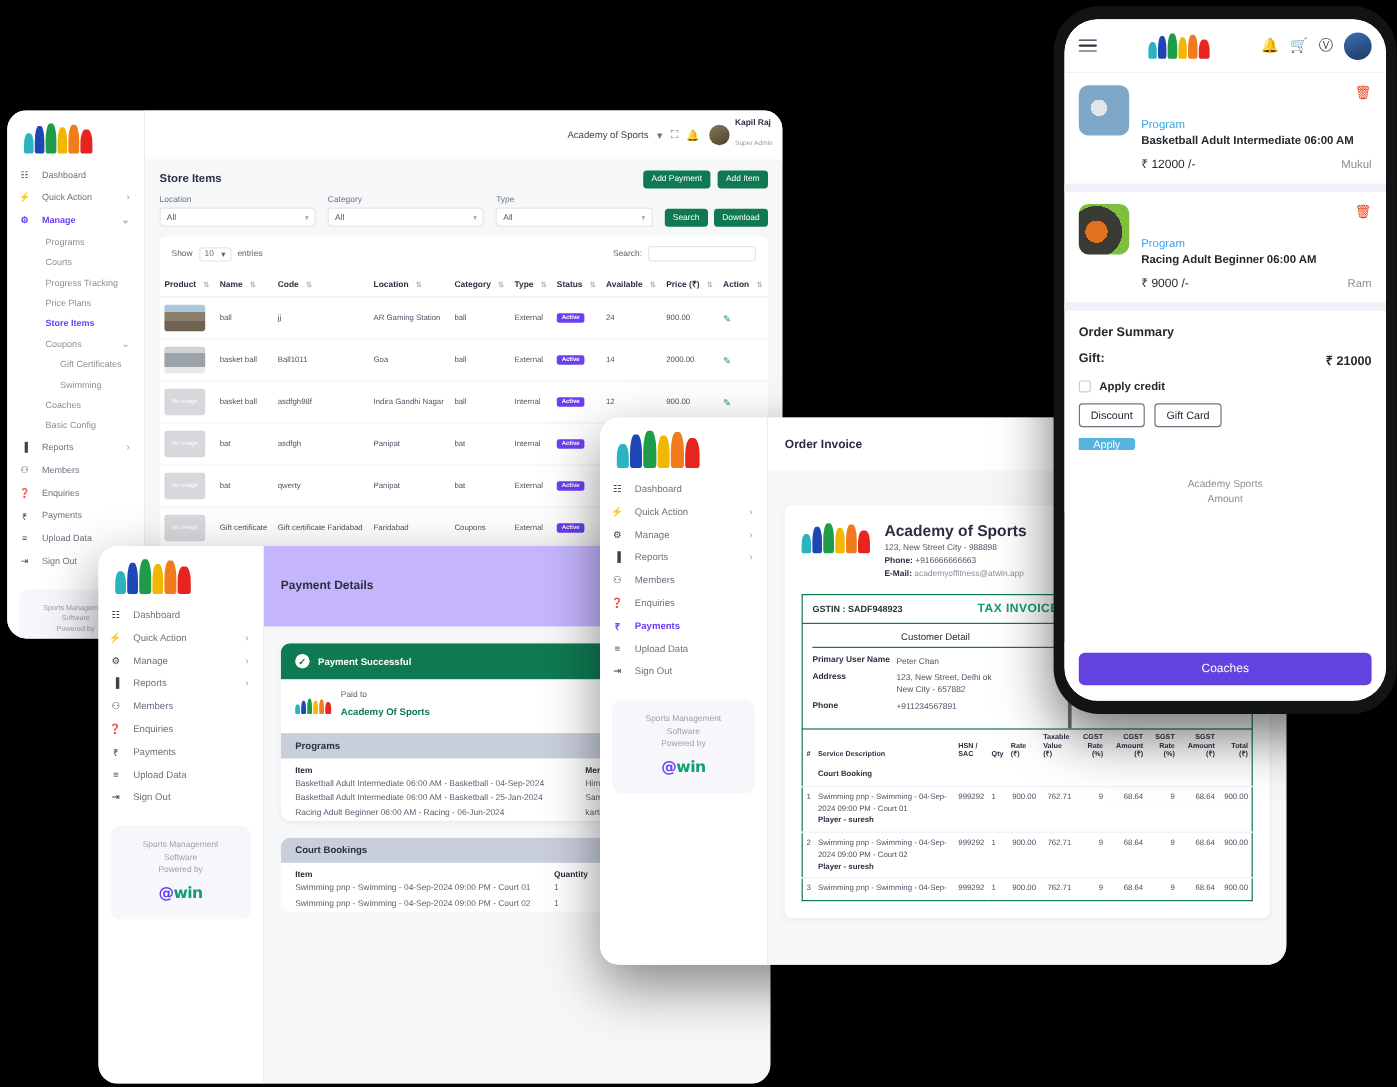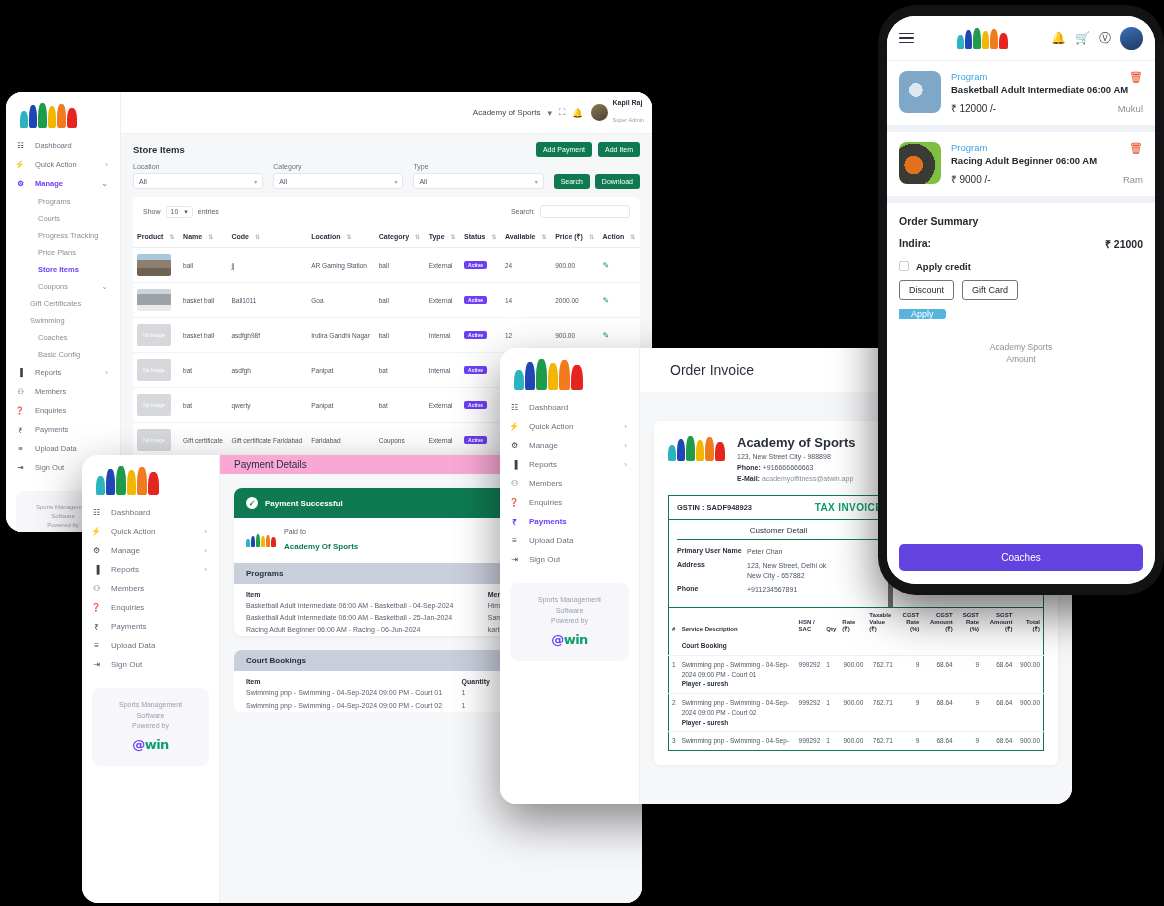--- a/index.html
+++ b/index.html
@@ -45,21 +45,21 @@
   .sb-item .ic {
     width:11px; height:11px; flex:0 0 11px;
     display:flex; align-items:center; justify-content:center;
     color:#3f3f46;
   }
   .sb-item .lbl { flex:1; }
   .sb-item .car { color:#9ca3af; font-size:8px; }
   .sb-item.active { color:#6c3ff5; font-weight:700; }
   .sb-item.active .ic { color:#6c3ff5; }
   .sb-sub { padding-left: 32px; color:#8b8f99; }
-  .sb-sub2 { padding-left: 24px; color:#8b8f99; }
+  .sb-sub2 { padding-left: 44px; color:#8b8f99; }
   .sb-sub.active { color:#6c3ff5; font-weight:700; }
 
   .powered {
     margin: 14px 10px; padding: 12px 6px;
     background:#f7f7fb; border-radius:8px;
     text-align:center; color:#9aa0ab; line-height:1.5;
   }
   .powered .brand {
     margin-top:3px; font-weight:800; letter-spacing:-.5px;
     font-family:"DejaVu Sans", sans-serif;
@@ -128,21 +128,21 @@
     display:inline-block; background:#6c3ff5; color:#fff;
     border-radius:2px; font-size:5px; padding:1px 4px; font-weight:700;
   }
   .edit-ic { color:#14a06a; font-size:8px; }
 
   
   #win-pay { left:82px; top:455px; width:560px; height:448px; }
   #win-pay .body { display:flex; height:100%; }
   #win-pay .side { width:138px; border-right:1px solid #eceef2; font-size:8px; }
   #win-pay .main { flex:1; background:#f6f7f9; }
-  #win-pay .pd-head { background:#f9a8d4; padding:4px 14px; font-size:10px; font-weight:400; color:#2b3040; }
+  #win-pay .pd-head { background:#c4b5fd; padding:28px 14px; font-size:10px; font-weight:700; color:#2b3040; }
   .pay-card { margin:14px; background:#fff; border-radius:8px; overflow:hidden; box-shadow:0 1px 4px rgba(0,0,0,.05); }
   .pay-ok {
     background:#0f7a52; color:#fff; display:flex; align-items:center;
     justify-content:space-between; padding:9px 12px; font-size:8px; font-weight:700;
   }
   .pay-ok .left { display:flex; align-items:center; gap:7px; }
   .chk {
     width:12px;height:12px;border-radius:50%;background:#fff;color:#0f7a52;
     display:flex;align-items:center;justify-content:center;font-size:8px;font-weight:700;
   }
@@ -154,38 +154,38 @@
   table.pt th { text-align:left; font-weight:700; color:#2b3040; padding:7px 6px 2px 12px; }
   table.pt td { padding:1px 6px 1px 12px; vertical-align:top; line-height:1.45; }
   .blk2 { margin:10px 14px 0; background:#fff; border-radius:8px; overflow:hidden; }
 
   
   #win-inv { left:500px; top:348px; width:572px; height:456px; }
   #win-inv .body { display:flex; height:100%; }
   #win-inv .side { width:140px; border-right:1px solid #eceef2; font-size:8px; }
   #win-inv .main { flex:1; background:#f6f7f9; }
   .inv-top { background:#fff; height:44px; display:flex; align-items:center; justify-content:space-between; padding:0 14px; }
-  .inv-top h2 { font-size:14px; color:#2b3040; font-weight:400;margin-left:16px; }
+  .inv-top h2 { font-size:10px; color:#2b3040; font-weight:700; }
   .crumbs { display:flex; align-items:center; gap:5px; padding:8px 14px; font-size:7.5px; background:#f6f7f9; justify-content:flex-end; }
   .crumbs .sep { color:#9aa0ab; font-size:6px; }
   .crumbs .cur { color:#9aa0ab; }
   .paper { background:#fff; margin:4px 14px 0; border-radius:6px; padding:14px; box-shadow:0 1px 5px rgba(0,0,0,.05); }
   .inv-org { display:flex; gap:12px; align-items:flex-start; padding-bottom:10px; }
   .inv-org h1 { font-size:13px; color:#2b3040; font-weight:600; margin-bottom:2px; }
   .inv-org .ln { font-size:7px; color:#4b5563; line-height:1.55; }
   .inv-org .ln b { color:#2b3040; }
   .inv-org .ln .mail { color:#8b8f99; }
   .gst-row {
     display:flex; align-items:center; justify-content:space-between;
     border:1px solid #0f7a52; padding:6px 8px; font-size:7.5px; color:#2b3040; font-weight:700;
   }
   .gst-row .ti { color:#0f9b6c; font-size:10px; letter-spacing:.4px; }
   .gst-row .ofr { font-size:7px; }
   .cust { display:flex; border:1px solid #0f7a52; border-top:none; }
-  .cust .l { flex:1; padding:6px 8px; border-right:5px solid #737373; }
+  .cust .l { flex:1; padding:6px 8px; border-right:3px solid #737373; }
   .cust .r { width:150px; padding:6px 8px; font-size:7px; color:#4b5563; line-height:1.5; }
   .cust .r b { color:#2b3040; display:block; }
   .cust .ttl { text-align:center; font-size:8px; color:#2b3040; padding-bottom:4px; border-bottom:1px solid #0f7a52; margin-bottom:5px;}
   table.ct { width:100%; font-size:7px; color:#4b5563; border-collapse:collapse; }
   table.ct th { text-align:left; color:#2b3040; font-weight:700; padding:2px 4px 2px 0; width:70px; vertical-align:top; }
   table.ct td { padding:2px 0; line-height:1.45; }
   table.it { width:100%; border-collapse:collapse; font-size:6.5px; color:#4b5563; border:1px solid #0f7a52; border-top:none; }
   table.it th { font-size:6px; color:#2b3040; font-weight:700; text-align:left; padding:4px 3px; vertical-align:bottom; line-height:1.2; }
   table.it td { padding:4px 3px; vertical-align:top; line-height:1.5; border-top:1px solid #eef0f3; }
   table.it td.num, table.it th.num { text-align:right; }
@@ -206,21 +206,21 @@
   .burger { width:15px; }
   .burger span { display:block; height:1.6px; background:#2b3040; margin:3px 0; border-radius:2px; }
   .ph-head .icons { display:flex; align-items:center; gap:9px; color:#3f4450; font-size:12px; }
   .ph-avatar { width:23px;height:23px;border-radius:50%;background:linear-gradient(160deg,#3c6fb5,#1d3a63); }
   .cart-row { display:flex; gap:10px; padding:10px 12px; background:#fff; align-items:flex-start; }
   .cart-row + .cart-row { border-top:7px solid #eef1f6; }
   .cart-img { width:42px;height:42px;border-radius:8px;flex:0 0 42px; }
   .cart-img.bb { background:radial-gradient(circle at 40% 45%, #dfe7ee 0 20%, #7fa8c8 20% 100%); }
   .cart-img.rc { background:radial-gradient(circle at 35% 55%, #e2711d 0 26%, #3b3b36 26% 60%, #7fbf3f 60% 100%); }
   .cart-body { flex:1; min-width:0; }
-  .cart-kind { color:#3aa6e8; font-size:9.5px; margin-bottom:2px; }
+  .cart-kind { color:#3aa6e8; font-size:9.5px; margin-bottom:2px;margin-top:28px; }
   .cart-name { color:#24282f; font-size:9.5px; font-weight:700; line-height:1.35; }
   .cart-foot { display:flex; justify-content:space-between; align-items:baseline; margin-top:4px; }
   .cart-price { color:#24282f; font-size:10px; }
   .cart-owner { color:#8b8f99; font-size:9.5px; }
   .trash { color:#e8421f; font-size:11px; }
   .summary { background:#fff; padding:12px; border-top:7px solid #eef1f6; }
   .summary h3 { font-size:10.5px; color:#24282f; margin-bottom:10px; }
   .srow { display:flex; justify-content:space-between; font-size:10.5px; font-weight:700; color:#24282f; margin-bottom:10px; }
   .credit { display:flex; align-items:center; gap:7px; font-size:9.5px; font-weight:700; color:#24282f; margin-bottom:8px; }
   .cbox { width:10px;height:10px;border:1px solid #c7ccd6; border-radius:2px; }
@@ -918,21 +918,21 @@
                 <span class="cart-price">₹ 9000 /-</span>
                 <span class="cart-owner">Ram</span>
               </div>
             </div>
           </div>
         </div>
 
       <div class="summary">
         <h3>Order Summary</h3>
         <div class="srow">
-          <span>Indira:</span>
+          <span>Gift:</span>
           <span>₹ 21000</span>
         </div>
         <div class="credit">
           <span class="cbox"></span>
           <span>Apply credit</span>
         </div>
         <div class="chips">
           <span class="chip">Discount</span>
           <span class="chip">Gift Card</span>
         </div>

